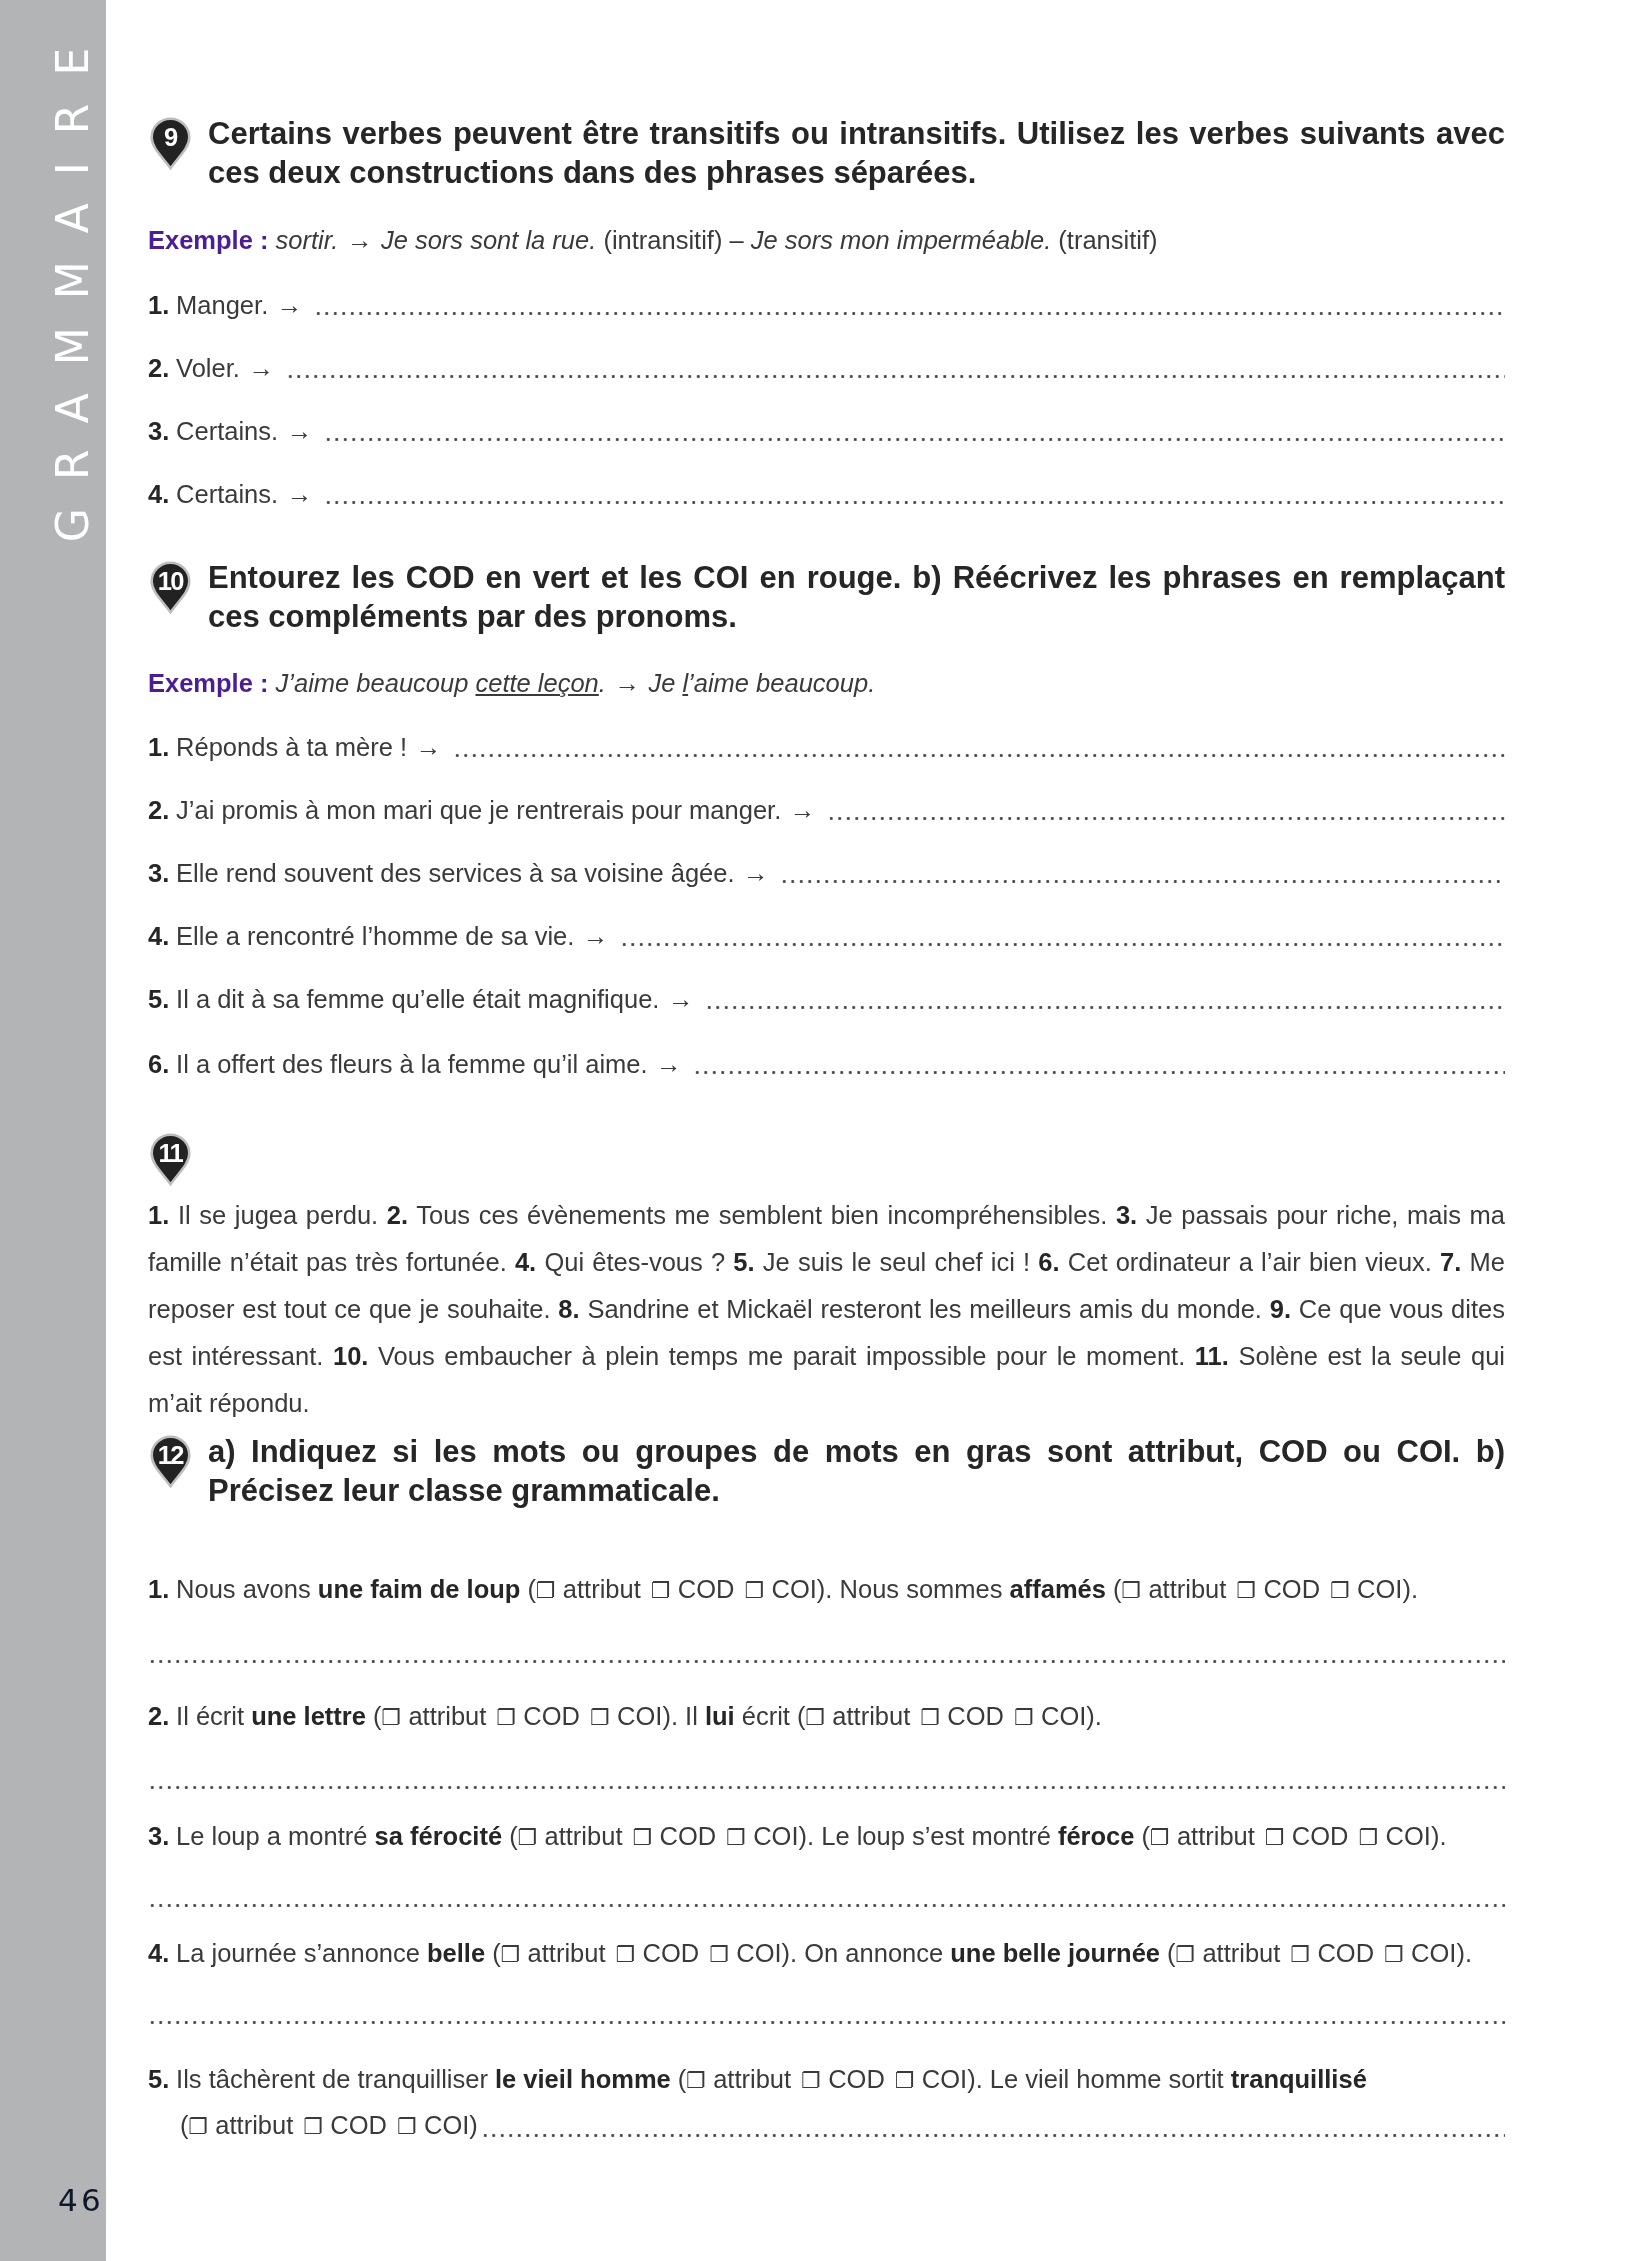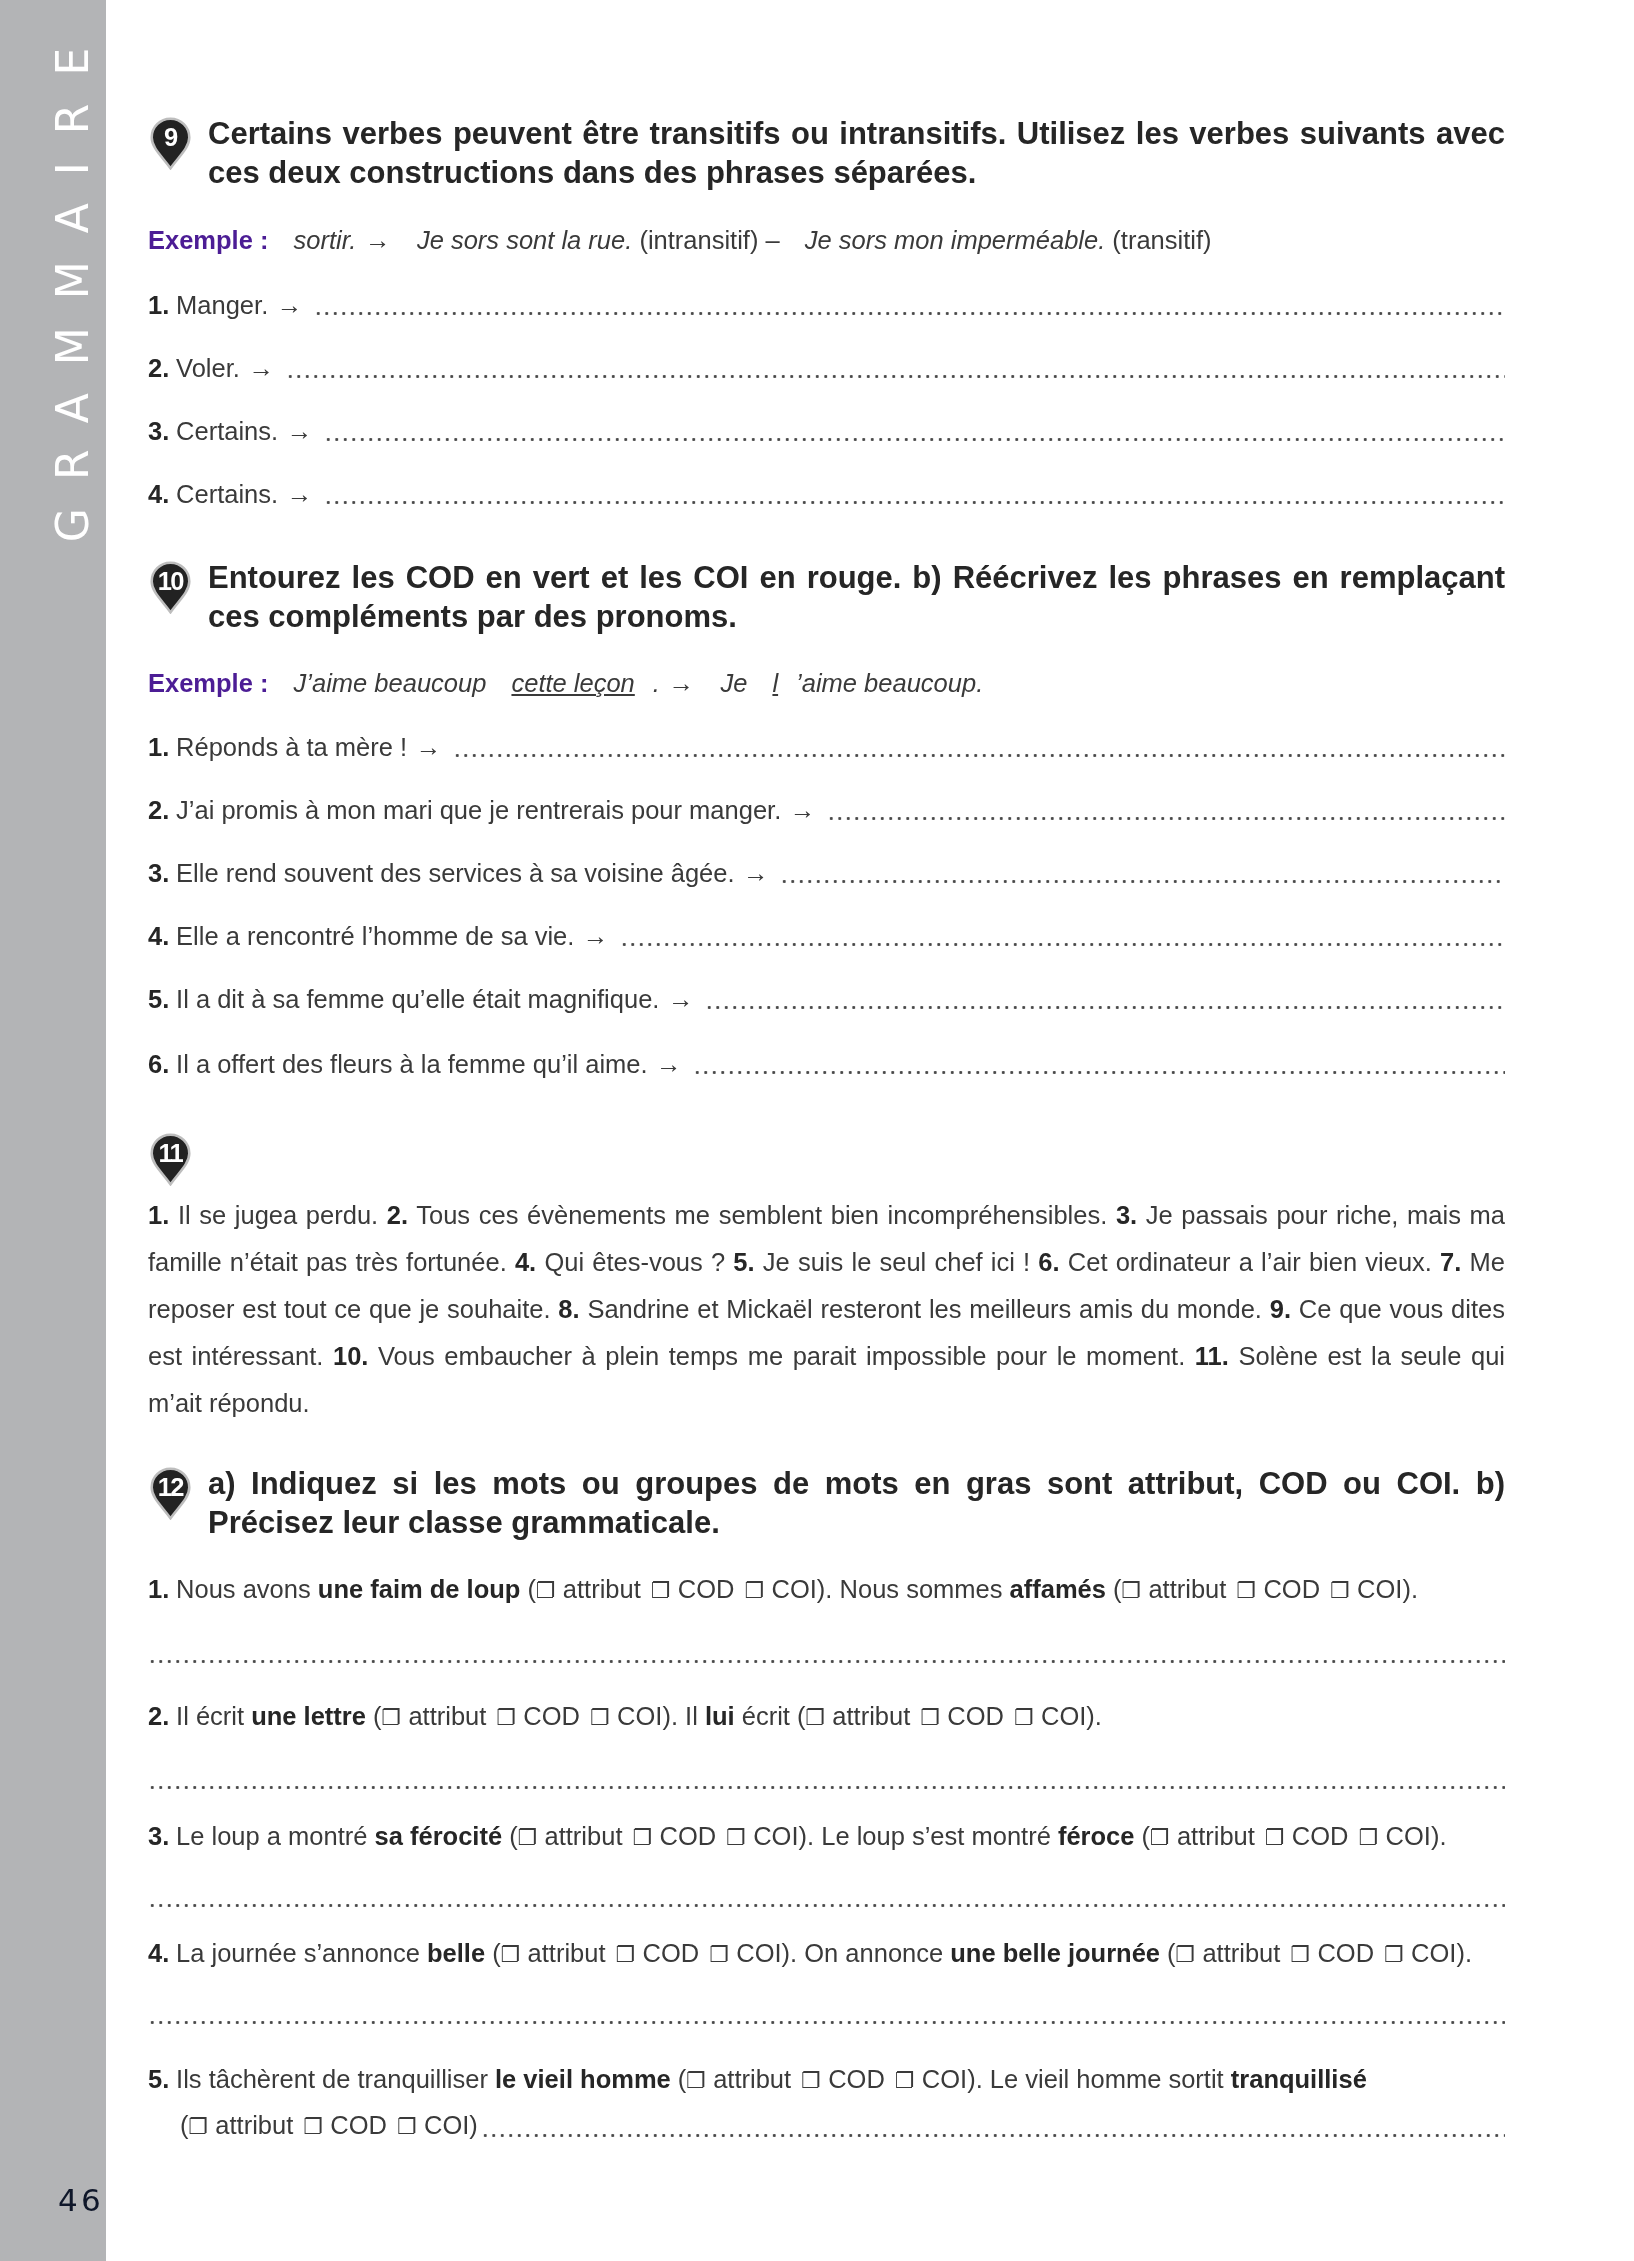--- a/index.html
+++ b/index.html
@@ -32,21 +32,21 @@
   .badge-num {
     position: absolute; left: 0; top: 3.4px; width: 41px; text-align: center; color: #fff;
     font-size: 25.5px; font-weight: bold; line-height: 32px; letter-spacing: -1.7px;
   }
   .line {
     position: absolute; left: 0; width: 1357px; font-size: 25.5px; line-height: 34px; white-space: nowrap;
     display: flex; align-items: baseline;
   }
   .num { font-weight: bold; color: #262626; margin-right: 6.8px; }
   .lbl { font-weight: bold; color: #4c1d95; }
-  .it { font-style: italic; margin-left: 18px; }
+  .it { font-style: italic; }
   .ul { text-decoration: underline; }
   .arrow { margin: 0 8.5px; }
   .dots {
     flex: 1; height: 3.4px; margin-left: 3.4px; align-self: flex-end; margin-bottom: 6.8px;
     background-image: radial-gradient(circle, #4a4a4a 1.4px, transparent 1.7px);
     background-size: 8.5px 3.4px; background-repeat: repeat-x;
   }
   .dots-full {
     position: absolute; left: 0; width: 1357px; height: 3.4px;
     background-image: radial-gradient(circle, #4a4a4a 1.4px, transparent 1.7px);
@@ -196,21 +196,21 @@
     <span class="b">4.</span> <span>Qui êtes-vous ?</span>
     <span class="b">5.</span> <span>Je suis le seul chef ici !</span>
     <span class="b">6.</span> <span>Cet ordinateur a l’air bien vieux.</span>
     <span class="b">7.</span> <span>Me reposer est tout ce que je souhaite.</span>
     <span class="b">8.</span> <span>Sandrine et Mickaël resteront les meilleurs amis du monde.</span>
     <span class="b">9.</span> <span>Ce que vous dites est intéressant.</span>
     <span class="b">10.</span> <span>Vous embaucher à plein temps me parait impossible pour le moment.</span>
     <span class="b">11.</span> <span>Solène est la seule qui m’ait répondu.</span>
   </div>
 
-  <div class="exercise-head" style="top:1464px">
+  <div class="exercise-head" style="top:1432px">
     <div class="badge">
       <svg viewBox="0 0 48 62" width="41" height="53">
           <use href="#pin"></use>
         </svg>
       <span class="badge-num">12</span>
     </div>
     <span>a) Indiquez si les mots ou groupes de mots en gras sont attribut, COD ou COI. b) Précisez leur classe grammaticale.</span>
   </div>
 
   <div class="line" style="top:1572px">

